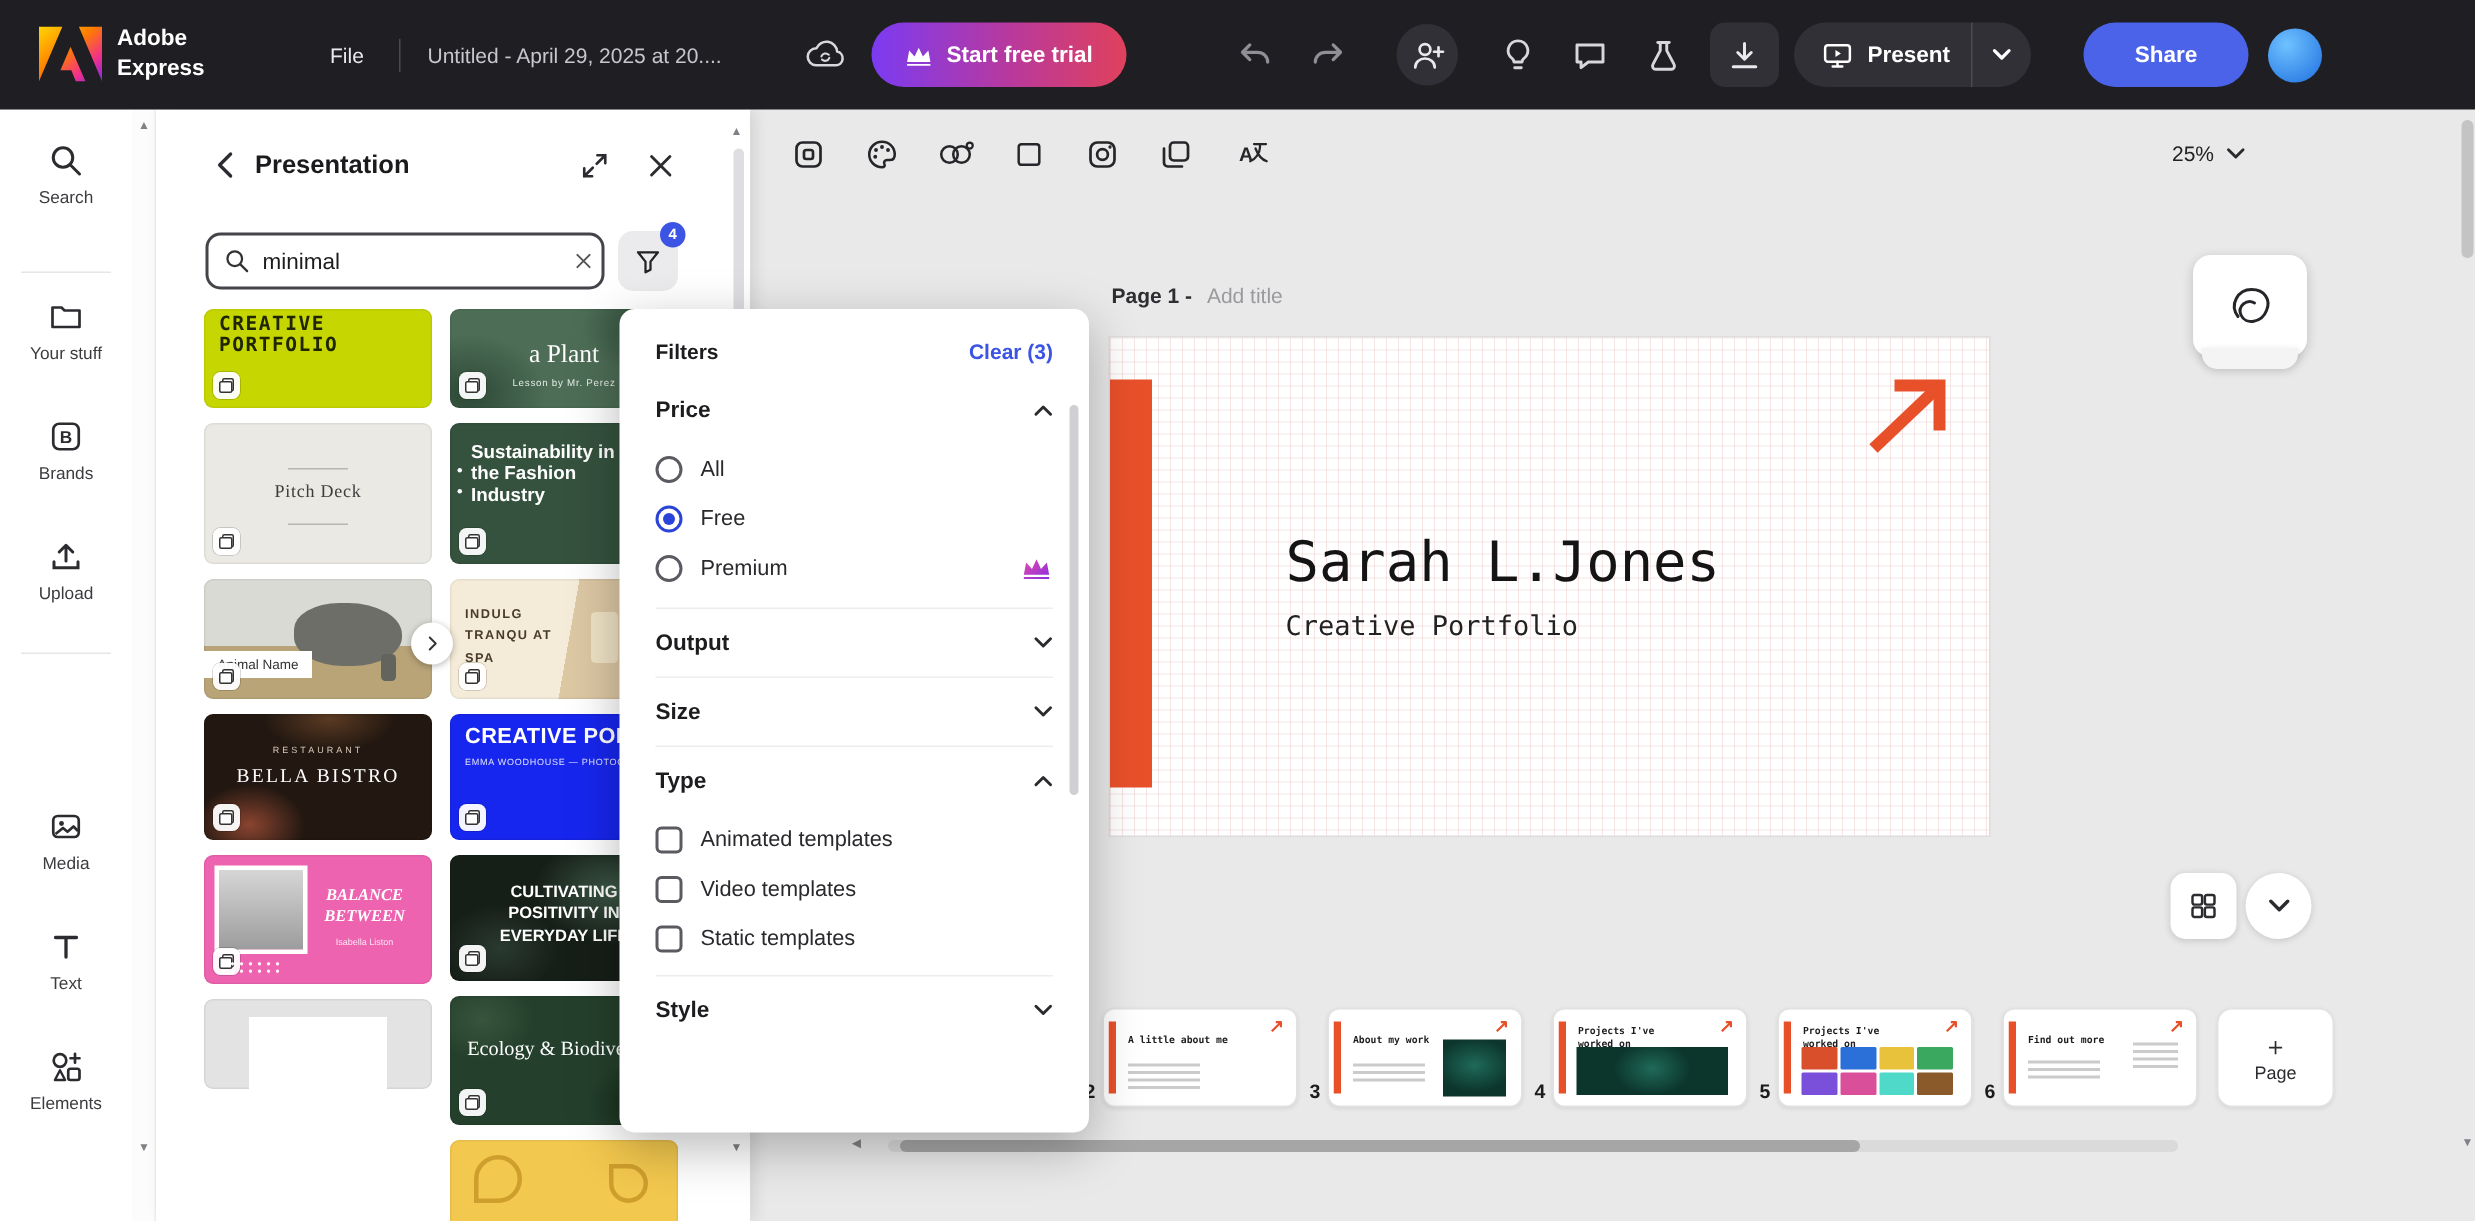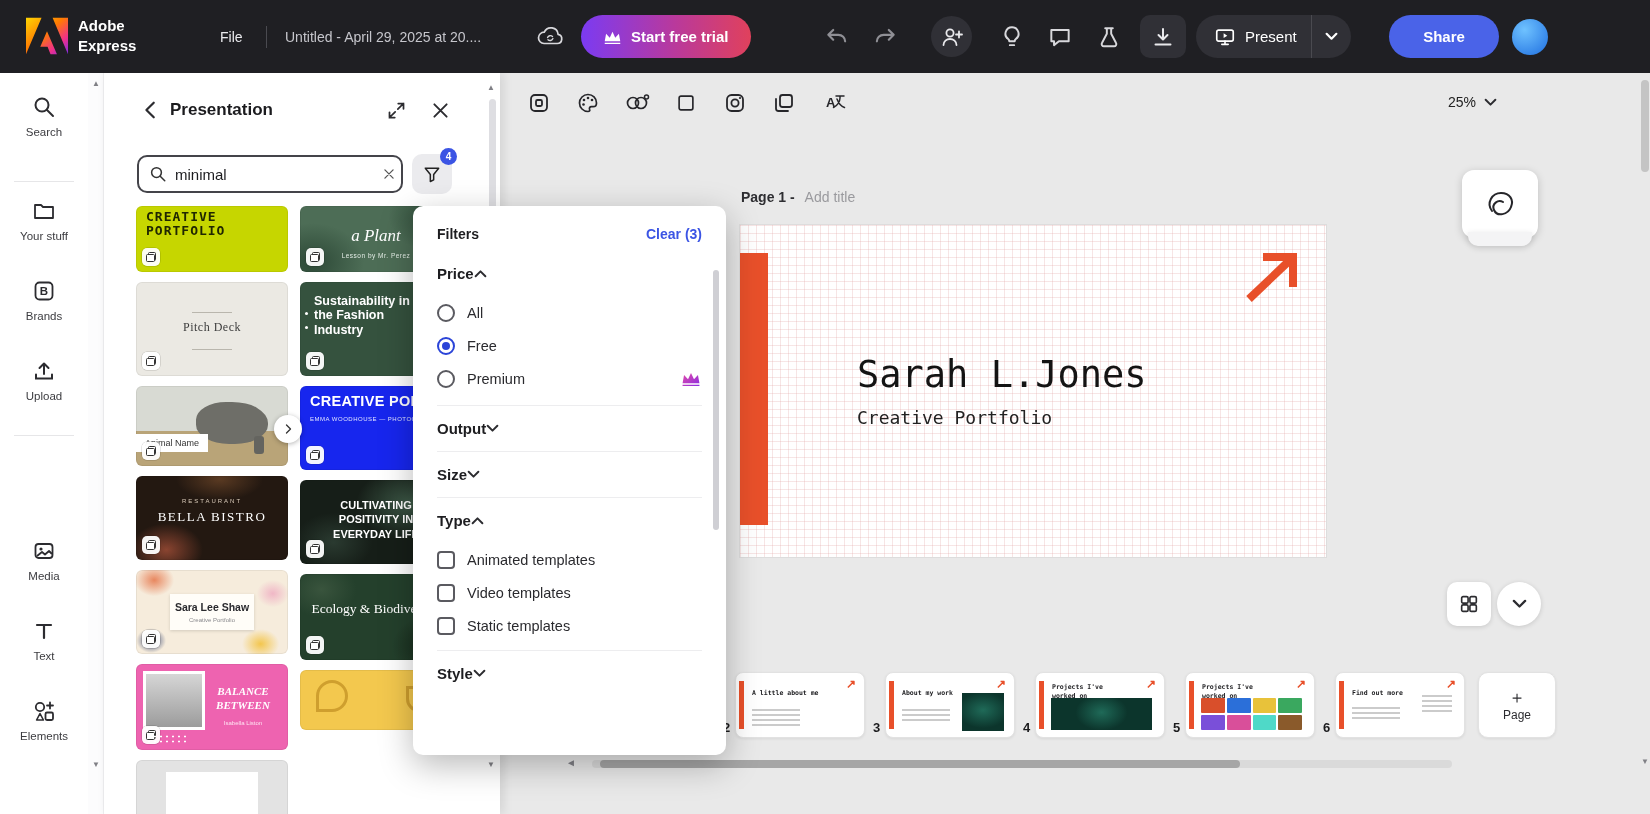--- a/index.html
+++ b/index.html
@@ -16,21 +16,21 @@
   .doc-title{color:#c6c6cc}
   .vdiv{position:absolute;width:1px;height:22px;background:#4a4a50}
   .trial-btn{position:absolute;left:581px;top:15px;height:43px;padding:0 22px;border-radius:22px;
     background:linear-gradient(90deg,#7b3bf2 0%,#b9399c 55%,#e0415c 100%);
     display:flex;align-items:center;gap:9px;color:#fff;font-weight:700;font-size:15px;cursor:pointer}
   .icon-plain{position:absolute;color:#d8d8dc;cursor:pointer}
   .icon-dim{color:#8f8f95}
   .circle-btn{position:absolute;width:41px;height:41px;border-radius:50%;background:var(--btn);display:flex;align-items:center;justify-content:center;color:#e9e9ec;cursor:pointer}
   .sq-btn{position:absolute;width:46px;height:43px;border-radius:10px;background:var(--btn);display:flex;align-items:center;justify-content:center;color:#e9e9ec;cursor:pointer}
   .present-btn{position:absolute;left:1196px;top:15px;height:43px;border-radius:22px;background:var(--btn);display:flex;align-items:center;color:#fff;cursor:pointer}
-  .present-main{display:flex;align-items:center;gap:9px;padding:0 14px 0 18px;font-size:15px;font-weight:400}
+  .present-main{display:flex;align-items:center;gap:9px;padding:0 14px 0 18px;font-size:15px;font-weight:700}
   .present-div{width:1px;height:43px;background:#4a4a50}
   .present-chev{padding:0 13px;display:flex;align-items:center;height:43px}
   .share-btn{position:absolute;left:1389px;top:15px;width:110px;height:43px;border-radius:22px;background:#4a63e8;color:#fff;font-size:15px;font-weight:600;display:flex;align-items:center;justify-content:center;cursor:pointer}
   .avatar{position:absolute;left:1512px;top:19px;width:36px;height:36px;border-radius:50%;background:radial-gradient(circle at 35% 30%,#6fc2ff,#1f6fe0);cursor:pointer}
 
   
   .rail{position:absolute;left:0;top:73px;width:88px;bottom:0;background:#fff;z-index:30}
   .rail-item{position:absolute;left:0;width:88px;height:74px;display:flex;flex-direction:column;align-items:center;gap:7px;cursor:pointer;color:#3a3a3e}
   .rail-item .lbl{font-size:11.5px;color:#3c3c40}
   .rail-ico{width:24px;height:24px;color:#2c2c30}
@@ -52,21 +52,21 @@
   .thumb{position:relative;width:152px;border-radius:6px;overflow:hidden;cursor:pointer;box-shadow:inset 0 0 0 1px rgba(0,0,0,.06)}
   .pg{position:absolute;left:6px;bottom:6px;width:18px;height:18px;background:rgba(255,255,255,.95);border-radius:5px;box-shadow:0 0 0 .5px rgba(0,0,0,.2)}
   .pg i{position:absolute;left:4px;top:4px;width:10px;height:10px}
   .pg i::before{content:"";position:absolute;right:0;top:0;width:6.5px;height:6.5px;border:1.3px solid #333;border-radius:1.5px;background:#fff}
   .pg i::after{content:"";position:absolute;left:0;bottom:0;width:6.5px;height:6.5px;border:1.3px solid #333;border-radius:1.5px;background:#fff}
   .next-btn{position:absolute;left:170px;top:222px;width:28px;height:28px;border-radius:50%;background:#fff;box-shadow:0 1px 5px rgba(0,0,0,.3);display:flex;align-items:center;justify-content:center;color:#333;cursor:pointer;z-index:5}
 
   .t1{background:#c6d600}
   .t1 .tl{position:absolute;left:10px;top:4px;right:8px;font-family:"DejaVu Sans Mono",monospace;font-weight:800;font-size:13px;letter-spacing:1px;color:#202700;line-height:1.1}
   .t2{background:radial-gradient(70px 55px at 88% 15%,#2c4836 0%,transparent 65%),radial-gradient(80px 60px at 8% 85%,#2c4836 0%,transparent 65%),#4d6d56}
-  .t2 .tl{position:absolute;left:0;right:0;top:20px;text-align:center;color:#fff;font-family:"Liberation Serif",serif;font-style:italic;font-size:17px}
+  .t2 .tl{position:absolute;left:0;right:0;top:20px;text-align:center;color:#fff;font-family:"Liberation Serif",serif;font-size:17px}
   .t2 .sub{position:absolute;left:0;right:0;top:46px;text-align:center;color:#e3ece5;font-size:6.5px;letter-spacing:.5px}
   .t3{background:#ebe9e3}
   .t3 .tl{position:absolute;left:0;right:0;top:38px;text-align:center;color:#3c3c3c;font-family:"Liberation Serif",serif;font-size:12px;letter-spacing:.5px}
   .t3::before{content:"";position:absolute;left:56px;right:56px;top:30px;height:1px;background:#b9b6ad}
   .t3::after{content:"";position:absolute;left:56px;right:56px;bottom:26px;height:1px;background:#b9b6ad}
   .t4{background:#35523e}
   .t4 .tl{position:absolute;left:14px;top:12px;width:110px;color:#fff;font-weight:800;font-size:12.5px;line-height:1.15}
   .t4::before{content:"";position:absolute;left:5px;top:30px;width:3px;height:3px;border-radius:50%;background:#fff;box-shadow:0 14px 0 #fff}
   .t5{background:linear-gradient(#d8dad3 56%,#b9a478 56%)}
   .t5::before{content:"";position:absolute;right:20px;top:16px;width:72px;height:42px;background:#6e6e68;border-radius:42% 50% 46% 46%}
@@ -98,21 +98,21 @@
   .t13::before{content:"";position:absolute;left:30px;right:30px;top:12px;bottom:-10px;background:#fff}
   .t14{background:#f3c84e}
   .t14::before{content:"";position:absolute;left:16px;top:10px;width:26px;height:26px;border:3px solid #cf9f2e;border-radius:50% 50% 50% 0}
   .t14::after{content:"";position:absolute;right:20px;top:16px;width:20px;height:20px;border:3px solid #cf9f2e;border-radius:0 50% 50% 50%}
 
   
   .popup{position:absolute;left:413px;top:206px;width:313px;height:549px;background:#fff;border-radius:10px;box-shadow:0 10px 34px rgba(0,0,0,.28);z-index:40;padding:20px 24px 0 24px}
   .popup-head{display:flex;justify-content:space-between;align-items:flex-start}
   .popup-head .ttl{font-size:14px;font-weight:800;color:#1d1d20}
   .popup-head .clear{font-size:14px;font-weight:600;color:var(--accent);cursor:pointer}
-  .sec-head{display:flex;justify-content:flex-start;align-items:center;height:46px;cursor:pointer}
+  .sec-head{display:flex;justify-content:space-between;align-items:center;height:46px;cursor:pointer}
   .sec-head .sttl{font-size:15px;font-weight:700;color:#1d1d20}
   .opt-row{display:flex;align-items:center;gap:12px;height:33px;cursor:pointer}
   .opt-row .olbl{font-size:14.5px;color:#2a2a2e}
   .radio{width:18px;height:18px;border:2px solid #5a5a60;border-radius:50%;position:relative;flex:none}
   .radio.sel{border-color:#2b44d8}
   .radio.sel::after{content:"";position:absolute;inset:3px;background:#2b44d8;border-radius:50%}
   .cb{width:18px;height:18px;border:2px solid #5a5a60;border-radius:4px;flex:none;position:relative}
   .cb.on{background:#2b44d8;border-color:#2b44d8}
   .cb.on::after{content:"";position:absolute;left:4.5px;top:1px;width:5px;height:9px;border:2.2px solid #fff;border-top:0;border-left:0;transform:rotate(42deg)}
   .hair{border-top:1px solid #ededef}
@@ -580,48 +580,45 @@
             <i></i>
           </span>
       </div>
       <div class="thumb t7" style="height:84px">
         <div class="sub">RESTAURANT</div>
         <div class="tl">BELLA BISTRO</div>
         <span class="pg">
             <i></i>
           </span>
       </div>
-      <div class="thumb t9" style="height:84px">
-        <div class="card">
-            <div class="tl">Sara Lee Shaw</div>
-            <div class="sub">Creative Portfolio</div>
-          </div>
-        <span class="pg">
-            <i></i>
-          </span>
-      </div>
       <div class="thumb t11" style="height:86px">
         <div class="tl">BALANCE BETWEEN</div>
         <div class="sub">Isabella Liston</div>
         <span class="pg">
             <i></i>
           </span>
       </div>
       <div class="thumb t13" style="height:60px"></div>
     </div>
     <div class="tcol" style="left:196px">
       <div class="thumb t2" style="height:66px">
         <div class="tl">a Plant</div>
         <div class="sub">Lesson by Mr. Perez</div>
         <span class="pg">
             <i></i>
           </span>
       </div>
       <div class="thumb t4" style="height:94px">
         <div class="tl">Sustainability in the Fashion Industry</div>
+        <span class="pg">
+            <i></i>
+          </span>
+      </div>
+      <div class="thumb t6" style="height:80px">
+        <div class="tl">INDULG TRANQU AT SPA</div>
         <span class="pg">
             <i></i>
           </span>
       </div>
       <div class="thumb t8" style="height:84px">
         <div class="tl">CREATIVE PORTF</div>
         <div class="sub">EMMA WOODHOUSE — PHOTOG</div>
         <span class="pg">
             <i></i>
           </span>

